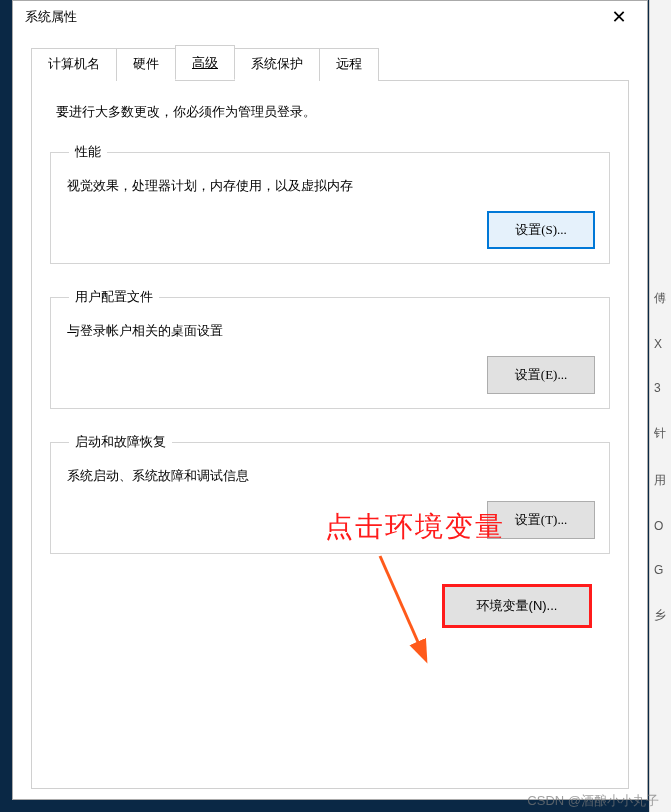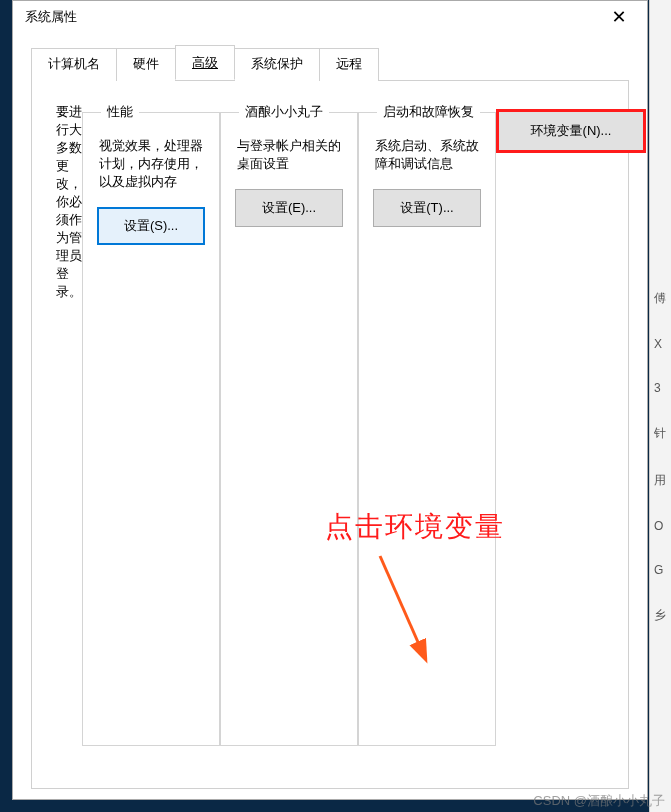--- a/index.html
+++ b/index.html
@@ -70,28 +70,29 @@
       border-bottom: 1px solid #fff;
       text-decoration: underline;
     }
     .tab:not(.active) { background: #fff; }
     .tabpanel {
       border: 1px solid #d0d0d0;
       border-top: none;
       flex: 1;
       padding: 22px 18px 18px 18px;
       display: flex;
-      flex-direction: row;
+      flex-direction: column;
     }
     .intro { margin: 0 0 22px 6px; font-size: 13px; }
     fieldset.group {
       border: 1px solid #d4d4d4;
-      padding: 12px 14px 24px 14px;
+      padding: 12px 14px 14px 14px;
       margin-bottom: 24px;
       position: relative;
+      font-family: Liberation Serif, serif;
     }
     fieldset.group legend {
       padding: 0 6px;
       font-size: 13px;
       margin-left: 4px;
     }
     .group-desc { font-size: 13px; margin: 4px 0 16px 2px; }
     .btnrow { display: flex; justify-content: flex-end; margin-top: 10px; }
     .winbtn {
       min-width: 108px;
@@ -131,21 +132,21 @@
       letter-spacing: 2px;
       pointer-events: none;
     }
     .arrow {
       position: absolute;
       left: 370px; top: 548px;
       pointer-events: none;
     }
     .watermark {
       position: absolute;
-      right: 6px; bottom: 2px;
+      right: 12px; bottom: 2px;
       color: rgba(120,120,120,0.7);
       font-size: 13px;
     }
     .side-noise {
       position: absolute;
       right: 0; top: 0;
       width: 22px; height: 812px;
       background: #f3f3f3;
       border-left: 1px solid #ccc;
       font-size: 12px;
@@ -193,21 +194,21 @@
 
       <fieldset class="group">
         <legend>性能</legend>
         <div class="group-desc">视觉效果，处理器计划，内存使用，以及虚拟内存</div>
         <div class="btnrow">
           <button class="winbtn highlight-blue">设置(S)...</button>
         </div>
       </fieldset>
 
       <fieldset class="group">
-        <legend>酒酿小小丸子</legend>
+        <legend>用户配置文件</legend>
         <div class="group-desc">与登录帐户相关的桌面设置</div>
         <div class="btnrow">
           <button class="winbtn">设置(E)...</button>
         </div>
       </fieldset>
 
       <fieldset class="group">
         <legend>启动和故障恢复</legend>
         <div class="group-desc">系统启动、系统故障和调试信息</div>
         <div class="btnrow">

